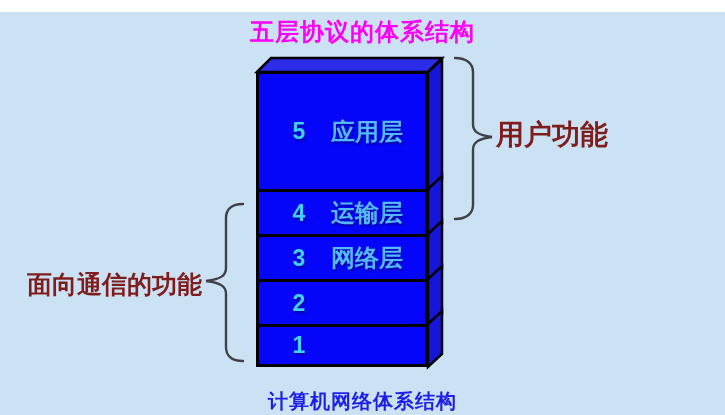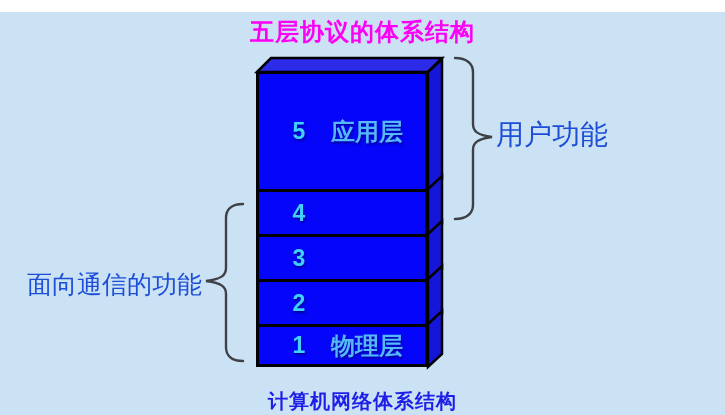--- a/index.html
+++ b/index.html
@@ -28,21 +28,21 @@
     width:32px;margin-left:24px;text-align:center;flex:0 0 auto;
     color:#3fd2ff;font-size:23px;font-weight:bold;
     text-shadow:1px 2px 2px rgba(0,0,90,.55);
   }
   .layer .lbl{
     flex:1;text-align:center;padding-right:6px;
     color:#55b8f8;font-size:24px;font-weight:bold;white-space:nowrap;
     text-shadow:1px 2px 2px rgba(0,0,90,.55);
   }
   .brace-label{
-    position:absolute;color:#1d4ed8;font-weight:normal;white-space:nowrap;
+    position:absolute;color:#7f1d1d;font-weight:bold;white-space:nowrap;
   }
   .label-right{left:496px;top:104px;font-size:28px;}
   .label-left{left:27px;top:256px;font-size:25px;}
 </style>
 </head>
 <body>
 
 <div class="canvas">
 
   <div class="title title-top">五层协议的体系结构</div>
@@ -63,30 +63,31 @@
     <path d="M 243 192 C 231 192, 226 198, 226 206 L 226 256 C 226 263, 222 267, 206 269
              C 222 271, 226 275, 226 282 L 226 335 C 226 343, 231 349, 243 349" fill="none" stroke="#3f4147" stroke-width="2.4" stroke-linecap="round"></path>
   </svg>
 
   <div class="layer layer-5">
     <span class="num">5</span>
     <span class="lbl">应用层</span>
   </div>
   <div class="layer layer-4">
     <span class="num">4</span>
+    <span class="lbl">运输层</span>
   </div>
   <div class="layer layer-3">
     <span class="num">3</span>
+    <span class="lbl">网络层</span>
   </div>
   <div class="layer layer-2">
     <span class="num">2</span>
   </div>
   <div class="layer layer-1">
     <span class="num">1</span>
-    <span class="lbl">物理层</span>
   </div>
 
   <div class="brace-label label-right">用户功能</div>
   <div class="brace-label label-left">面向通信的功能</div>
 
   <div class="title title-bottom">计算机网络体系结构</div>
 
 </div>
 
 </body></html>

